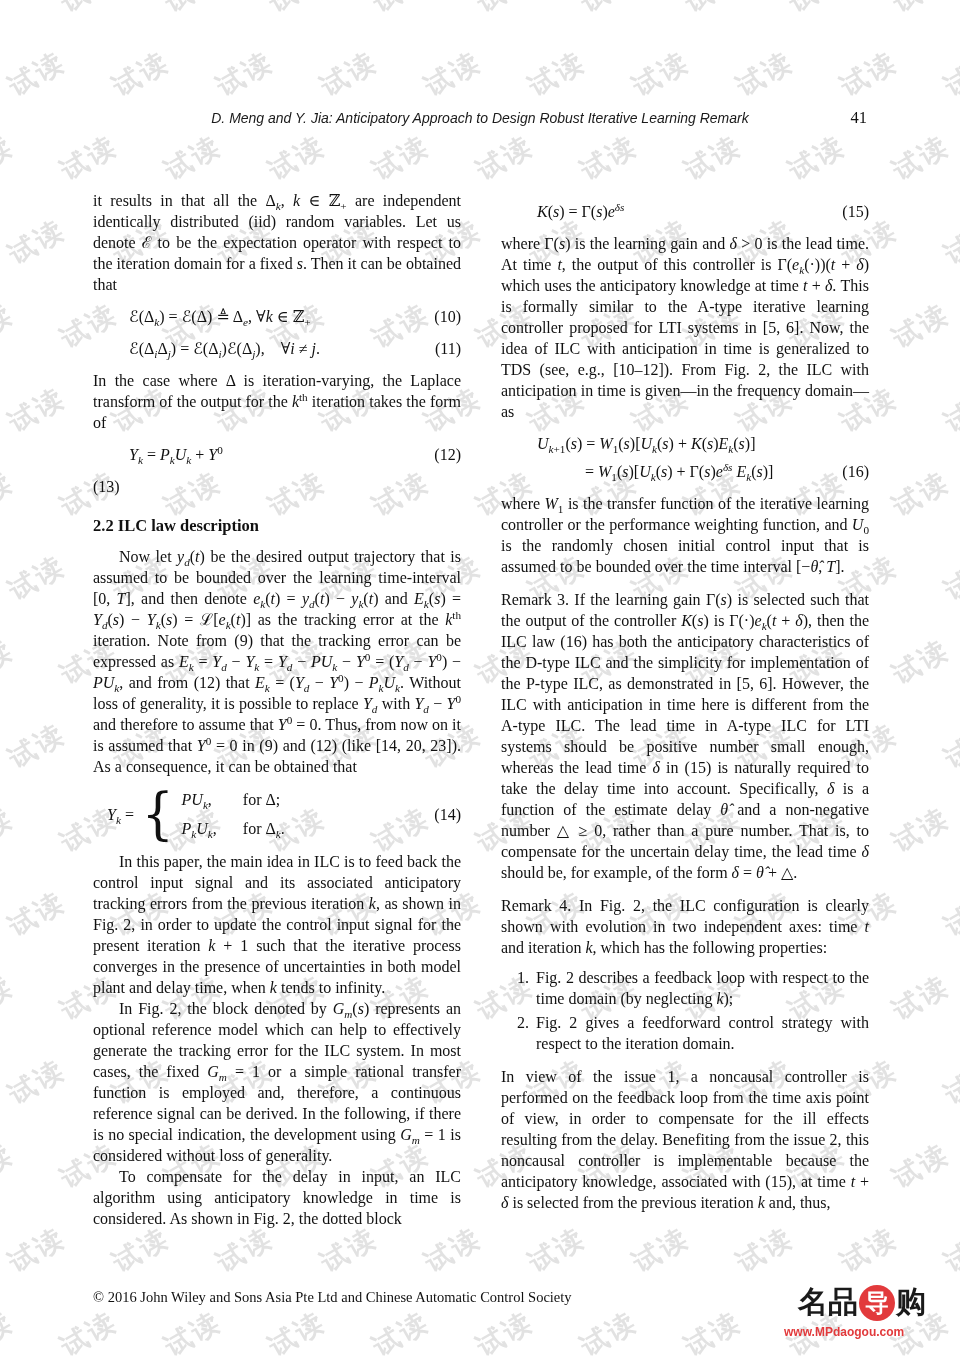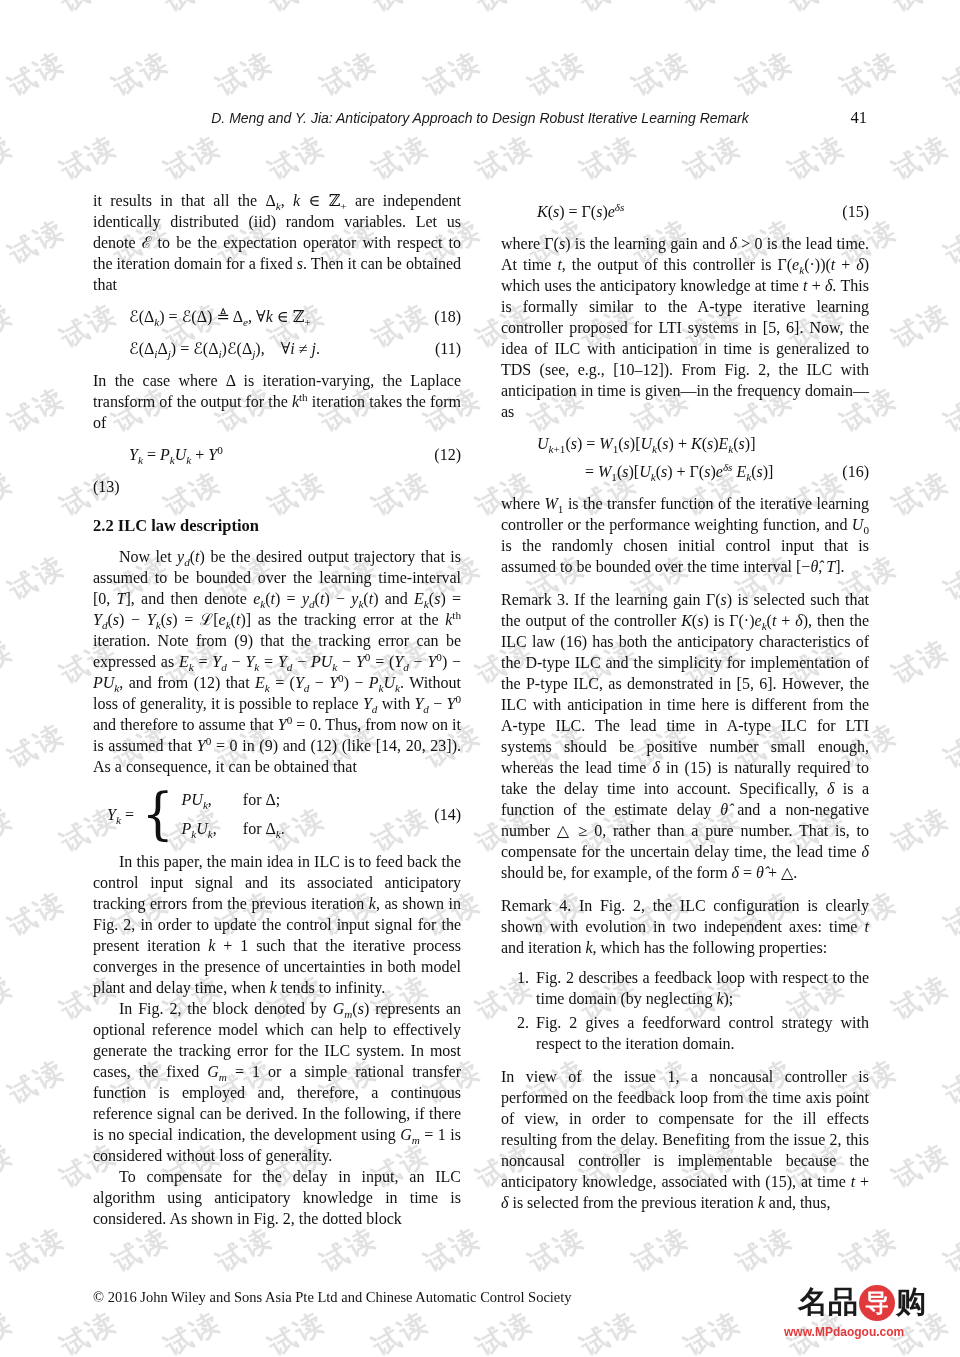--- a/index.html
+++ b/index.html
@@ -249,21 +249,21 @@
     <div class="runhead">D. Meng and Y. Jia: Anticipatory Approach to Design Robust Iterative Learning Remark</div>
     <div class="pagenum">41</div>
 
     <div class="content">
 
       <div class="col">
         <p class="para">it results in that all the Δ<sub><i>k</i></sub>, <i>k</i> ∈ ℤ<sub>+</sub> are independent identically distributed (iid) random variables. Let us denote ℰ to be the expectation operator with respect to the iteration domain for a fixed <i>s</i>. Then it can be obtained that</p>
 
         <div class="eq">
           <span class="eq-body math">ℰ(Δ<sub><i>k</i></sub>) = ℰ(Δ) ≜ Δ<sub><i>e</i></sub>, ∀<i>k</i> ∈ ℤ<sub>+</sub></span>
-          <span class="eq-num">(18)</span>
+          <span class="eq-num">(10)</span>
         </div>
 
         <div class="eq">
           <span class="eq-body math">ℰ(Δ<sub><i>i</i></sub>Δ<sub><i>j</i></sub>) = ℰ(Δ<sub><i>i</i></sub>)ℰ(Δ<sub><i>j</i></sub>),  ∀<i>i</i> ≠ <i>j</i>.</span>
           <span class="eq-num">(11)</span>
         </div>
 
         <p class="para">In the case where Δ is iteration-varying, the Laplace transform of the output for the <i>k</i><sup>th</sup> iteration takes the form of</p>
 
         <div class="eq">

